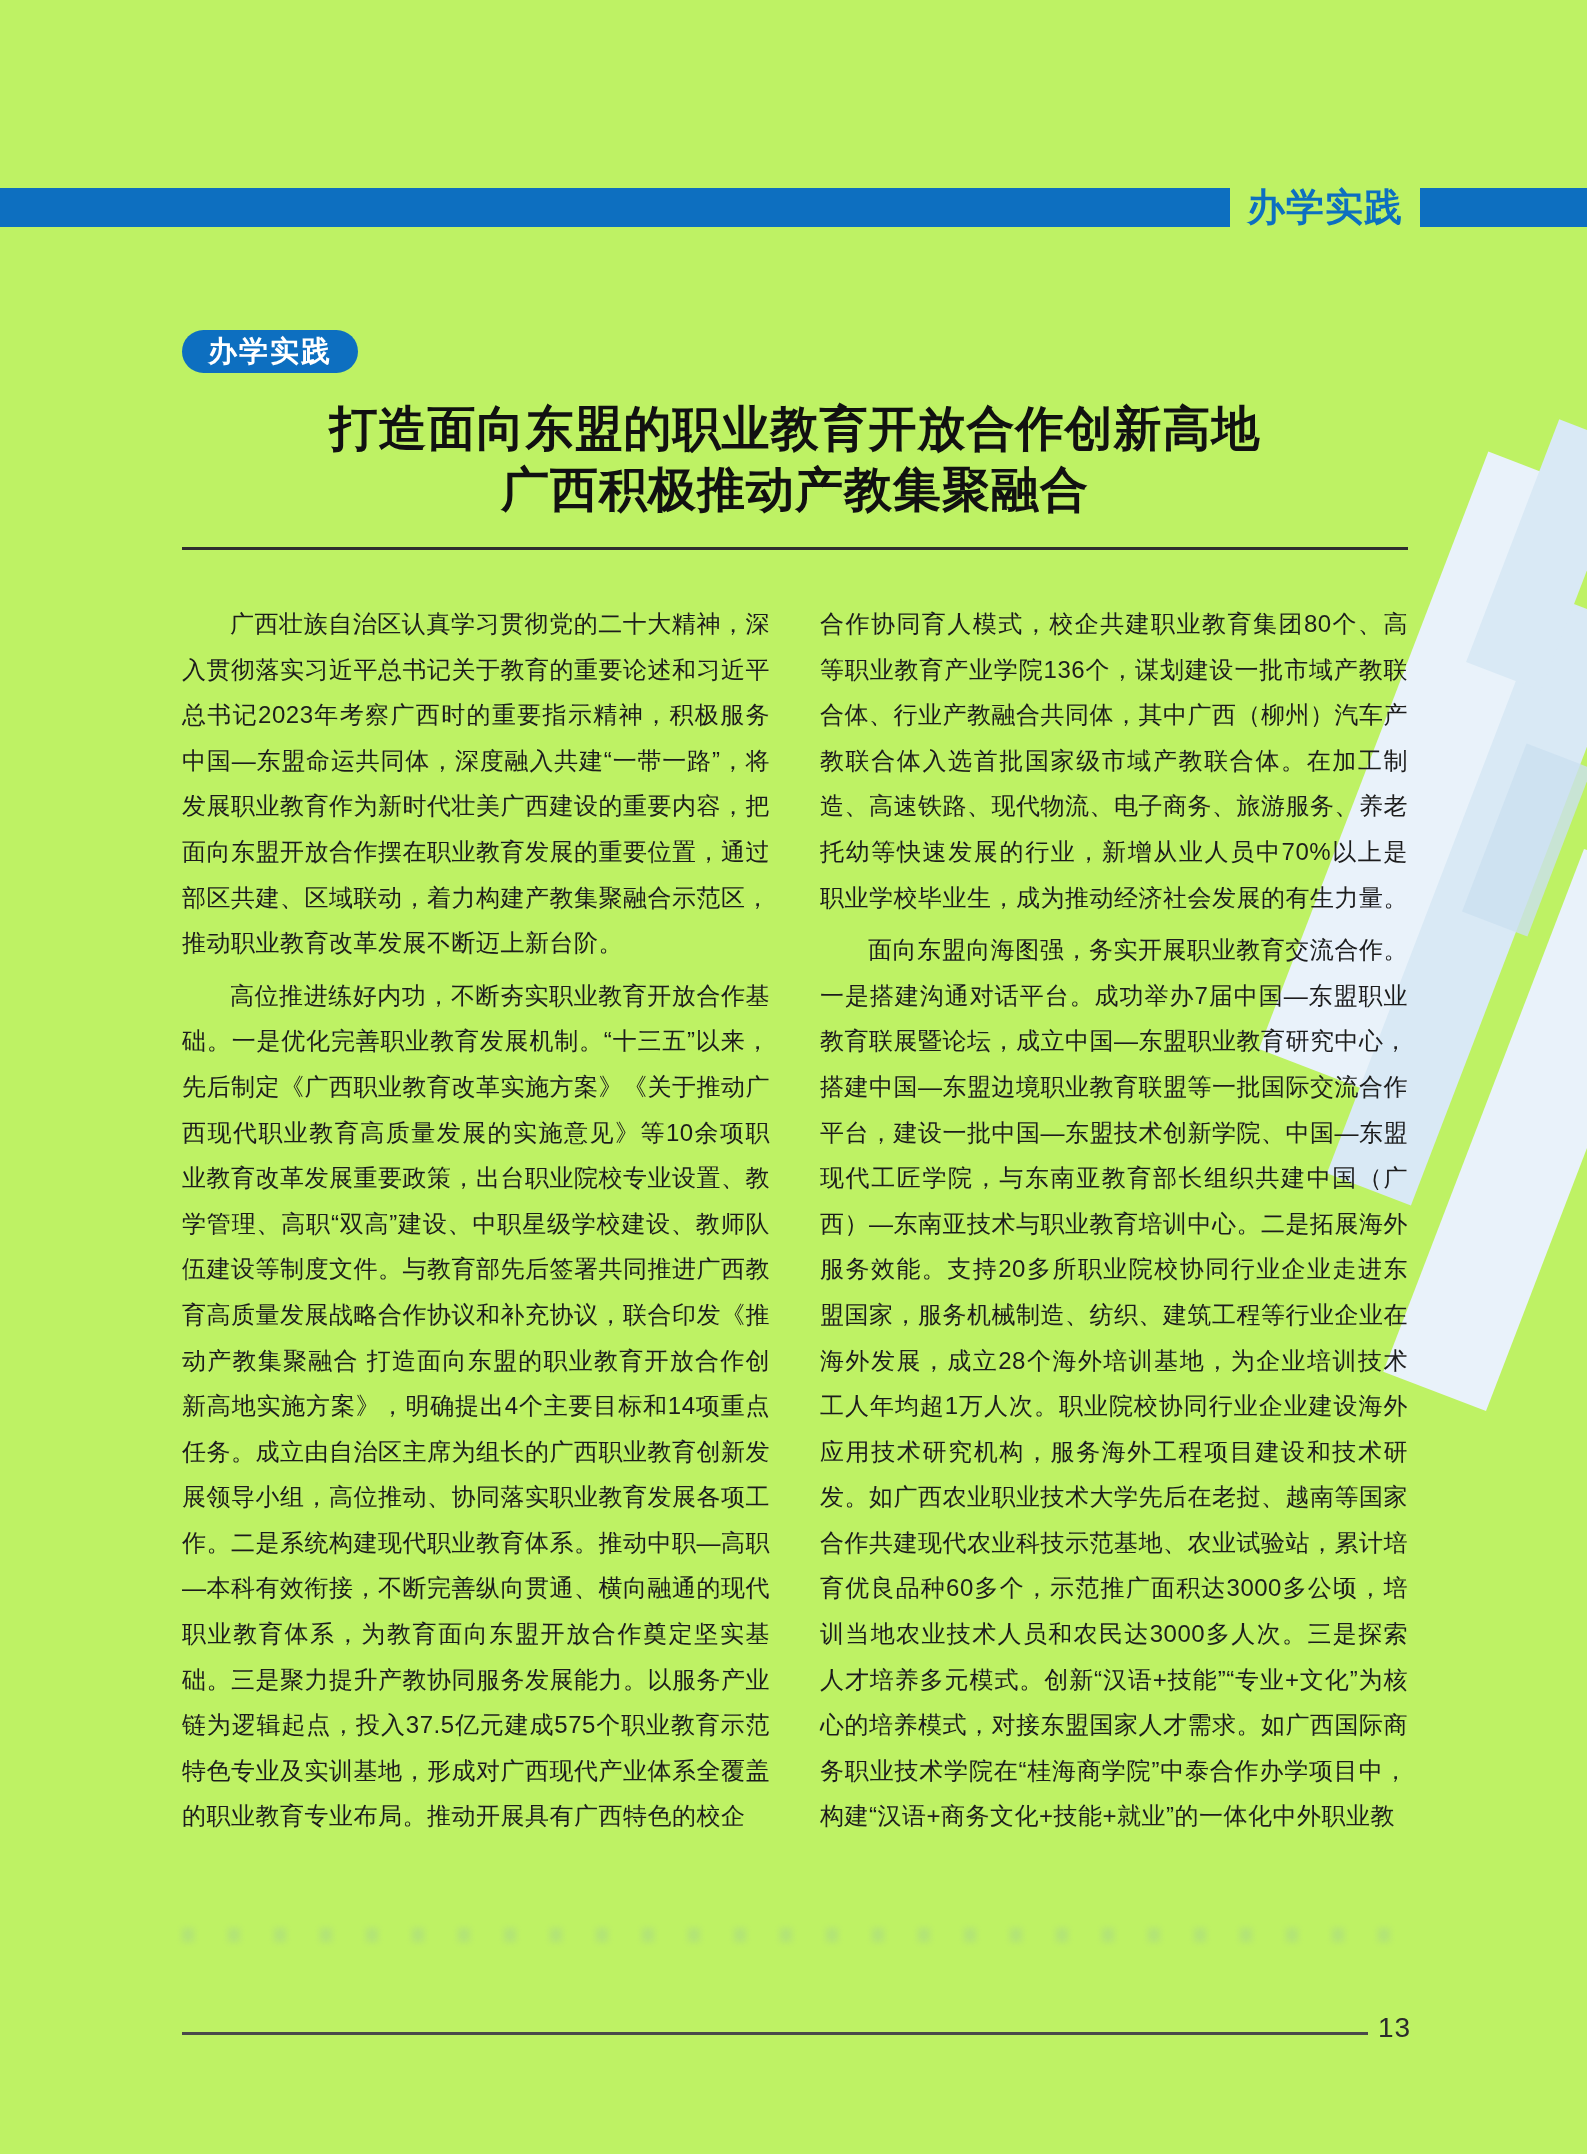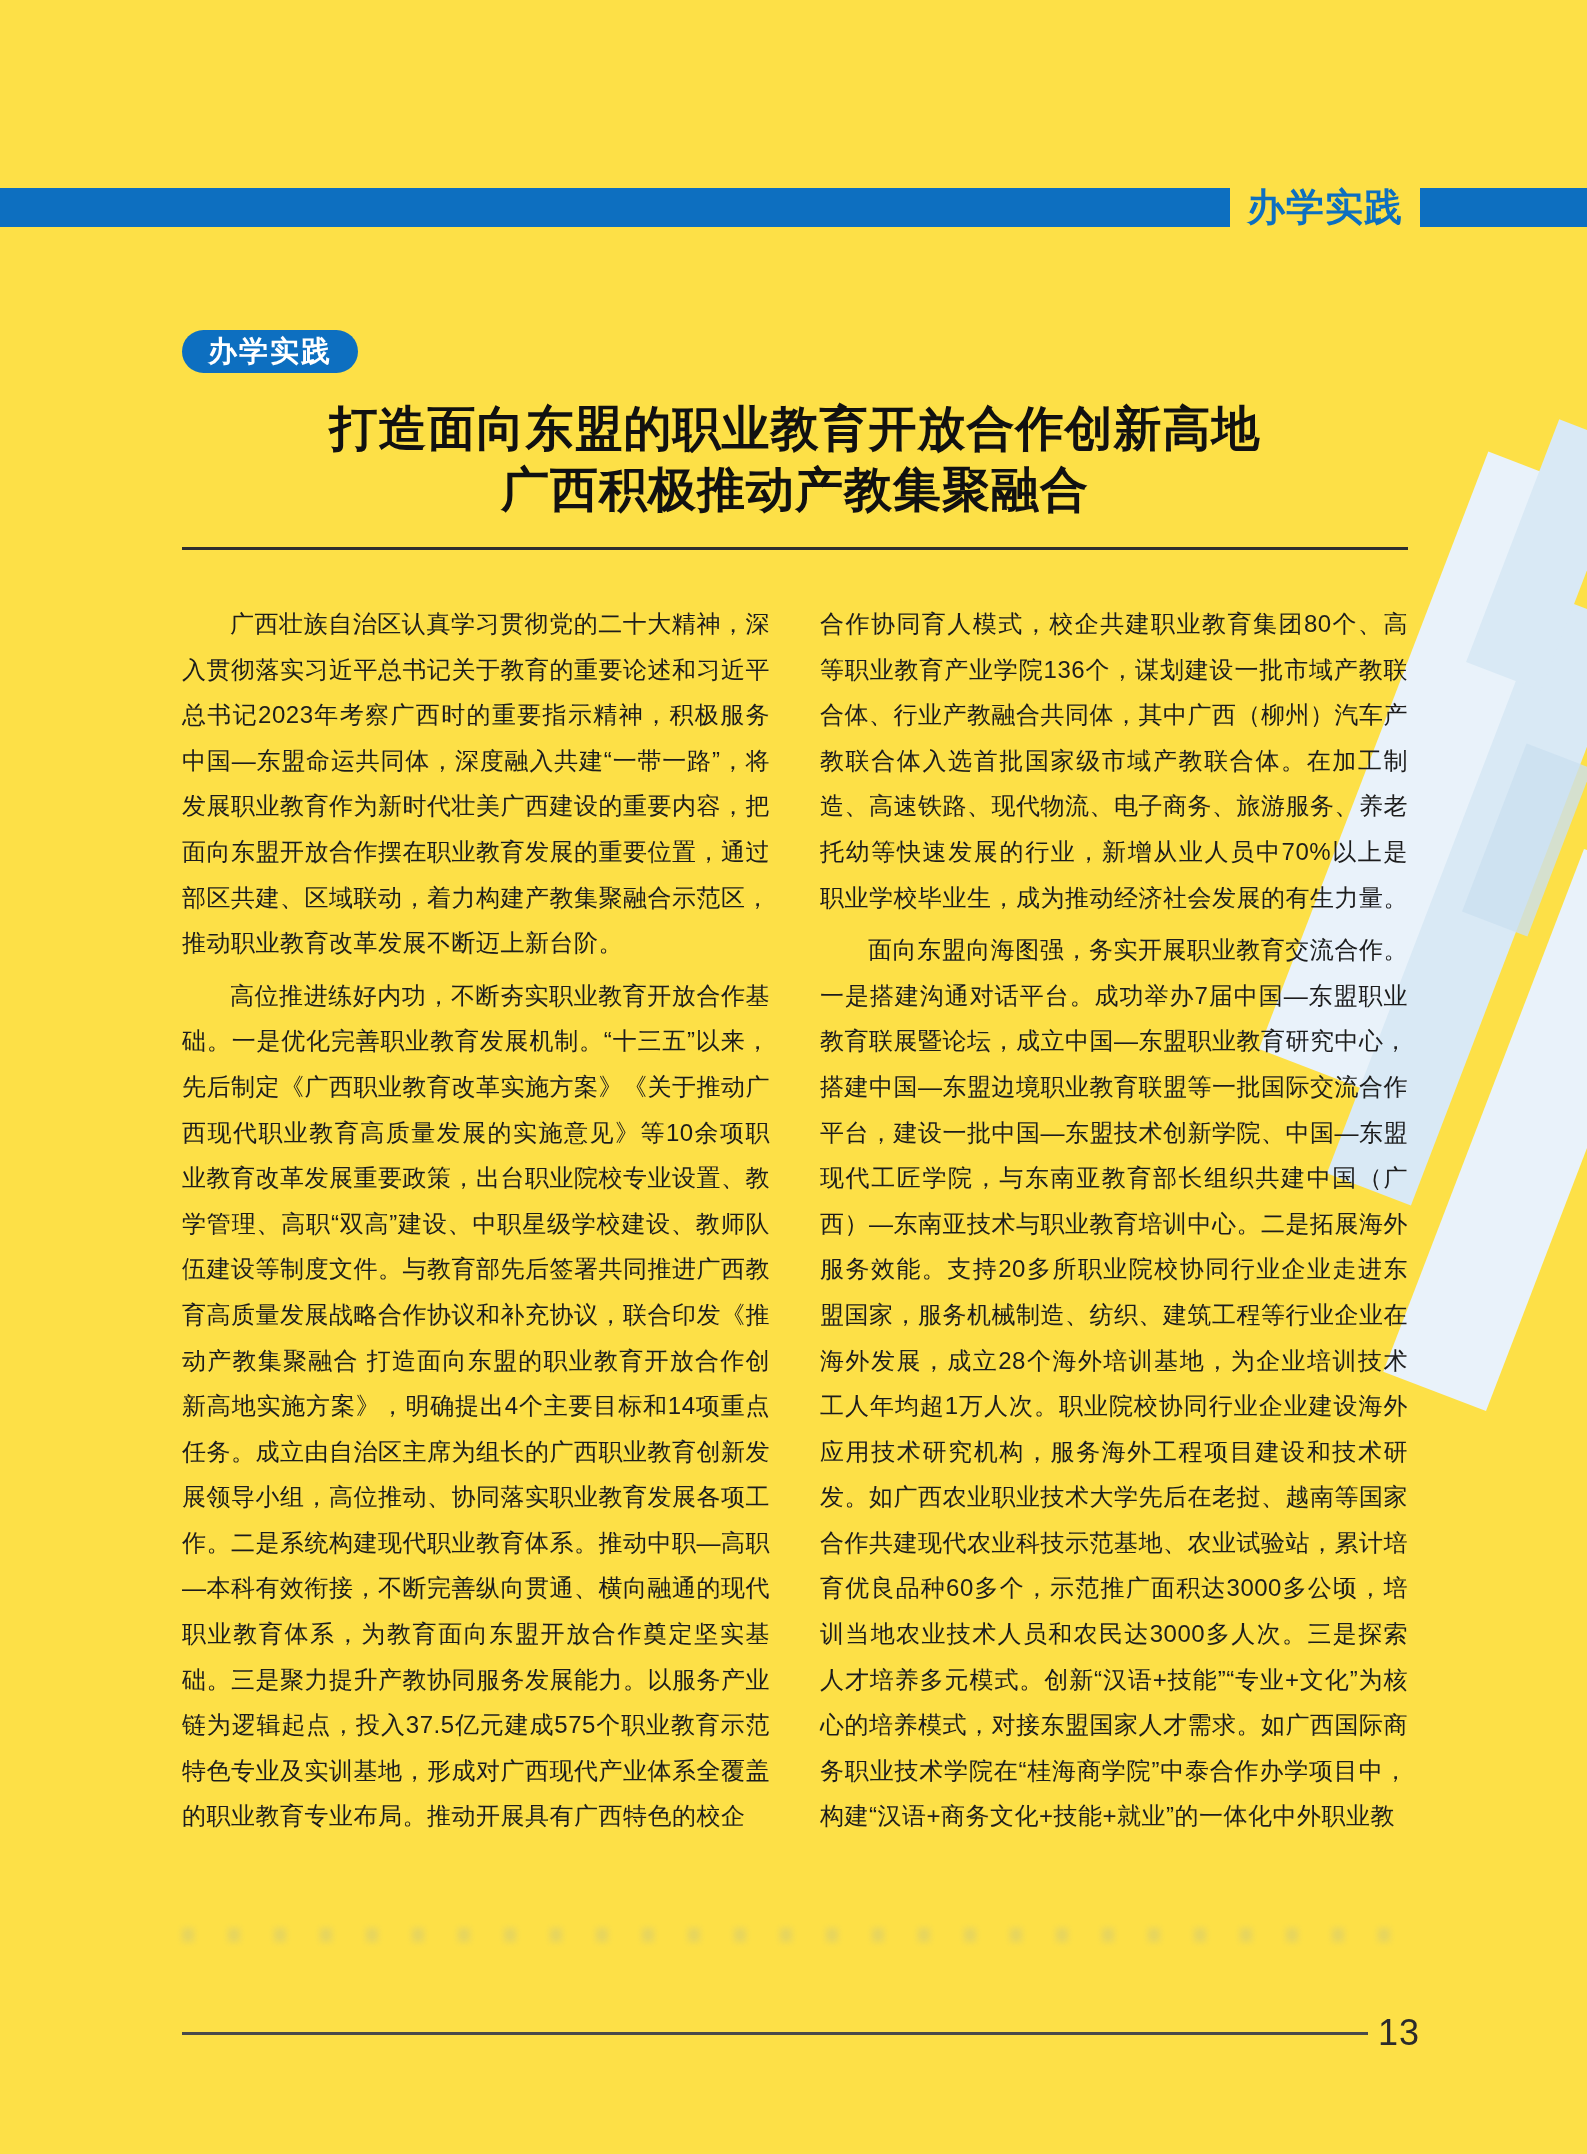--- a/index.html
+++ b/index.html
@@ -1,19 +1,19 @@
 <!DOCTYPE html>
 <html><head>
 <meta charset="utf-8">
 <style>
   html,body{margin:0;padding:0;background:#ffffff;}
   .page{
     position:relative;
     width:1587px;height:2154px;
-    background:#fde047;
+    background:#bef264;
     overflow:hidden;
     font-family:"Liberation Sans","DejaVu Sans",sans-serif;
   }
   
   .topbar-left{
     position:absolute;left:0;top:188px;width:1230px;height:39px;
     background:#0d6fc0;
   }
   .topbar-label{
     position:absolute;left:1232px;top:186px;width:186px;height:43px;
@@ -73,21 +73,21 @@
       rgba(125,160,200,0.40) 0 12px, rgba(125,160,200,0) 12px 46px);
     filter:blur(3px);opacity:.45;
   }
   
   .footer-rule{
     position:absolute;left:182px;top:2032px;width:1186px;height:3px;
     background:#4a4a4a;
   }
   .page-num{
     position:absolute;left:1378px;top:2012px;width:60px;
-    font-size:36px;color:#2b2b2b;letter-spacing:1px;
+    font-size:28px;color:#2b2b2b;letter-spacing:1px;
   }
 </style>
 </head>
 <body>
 
 <div class="page">
 
   <div class="decor">
     <div class="band band-1"></div>
     <div class="band band-2"></div>

